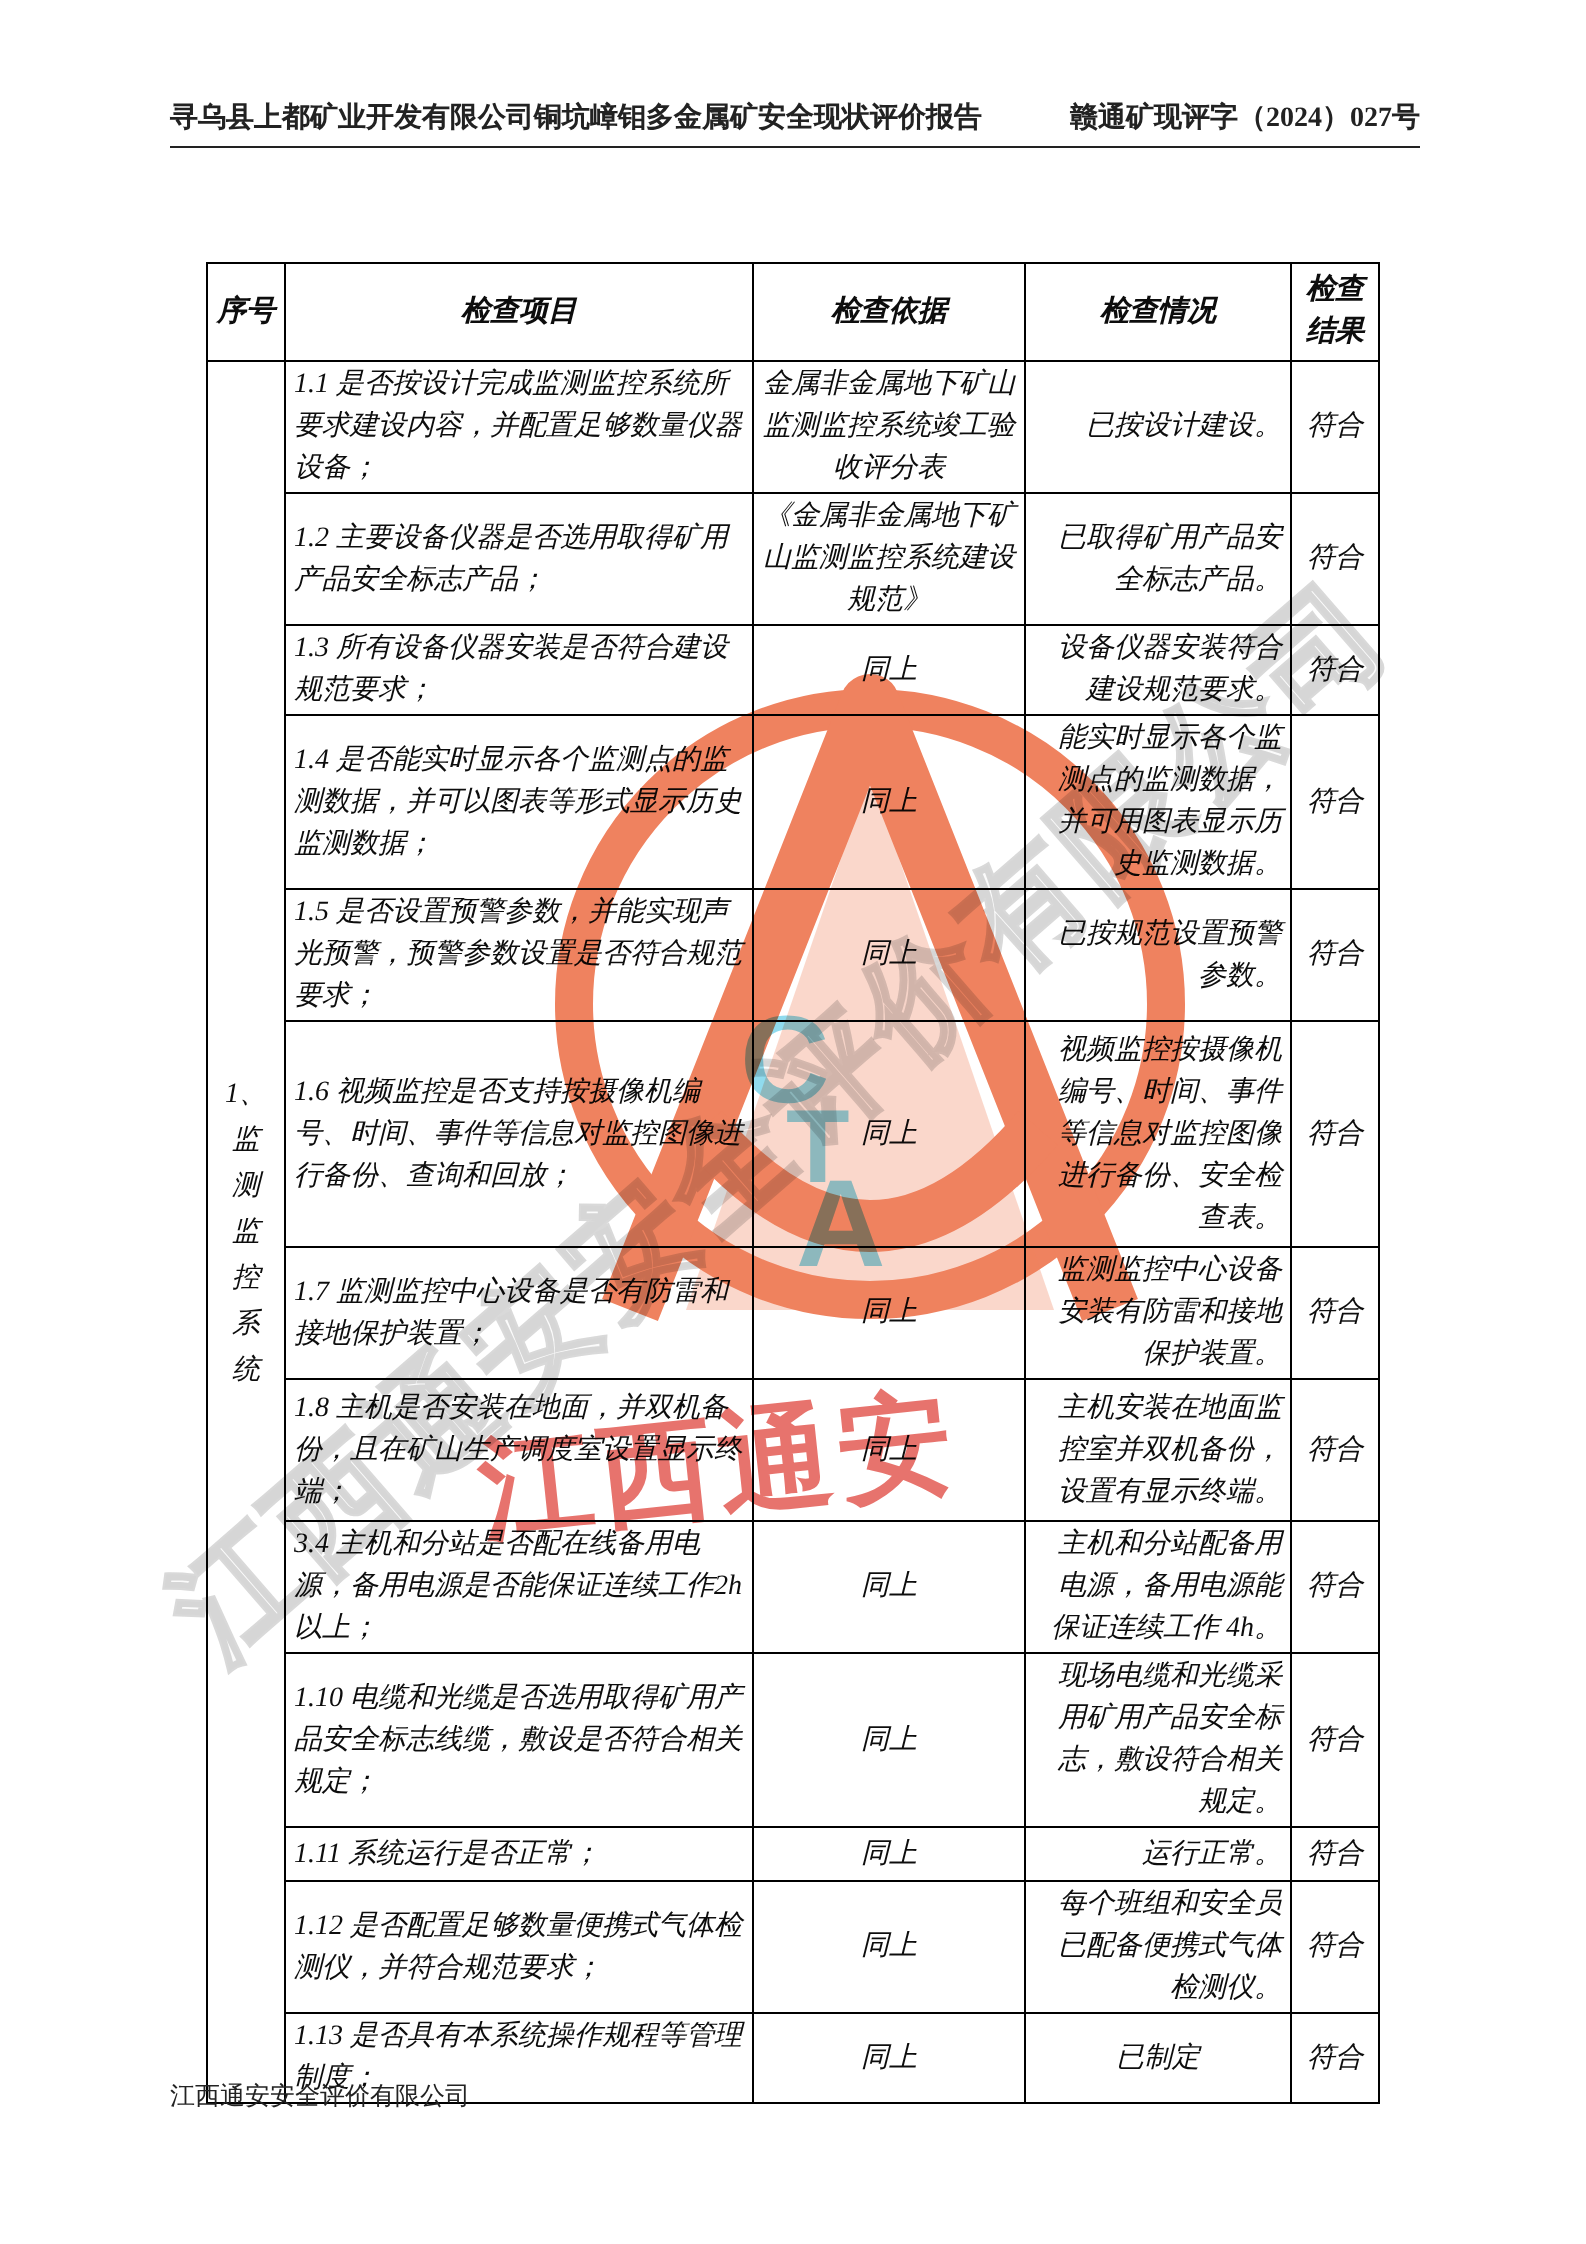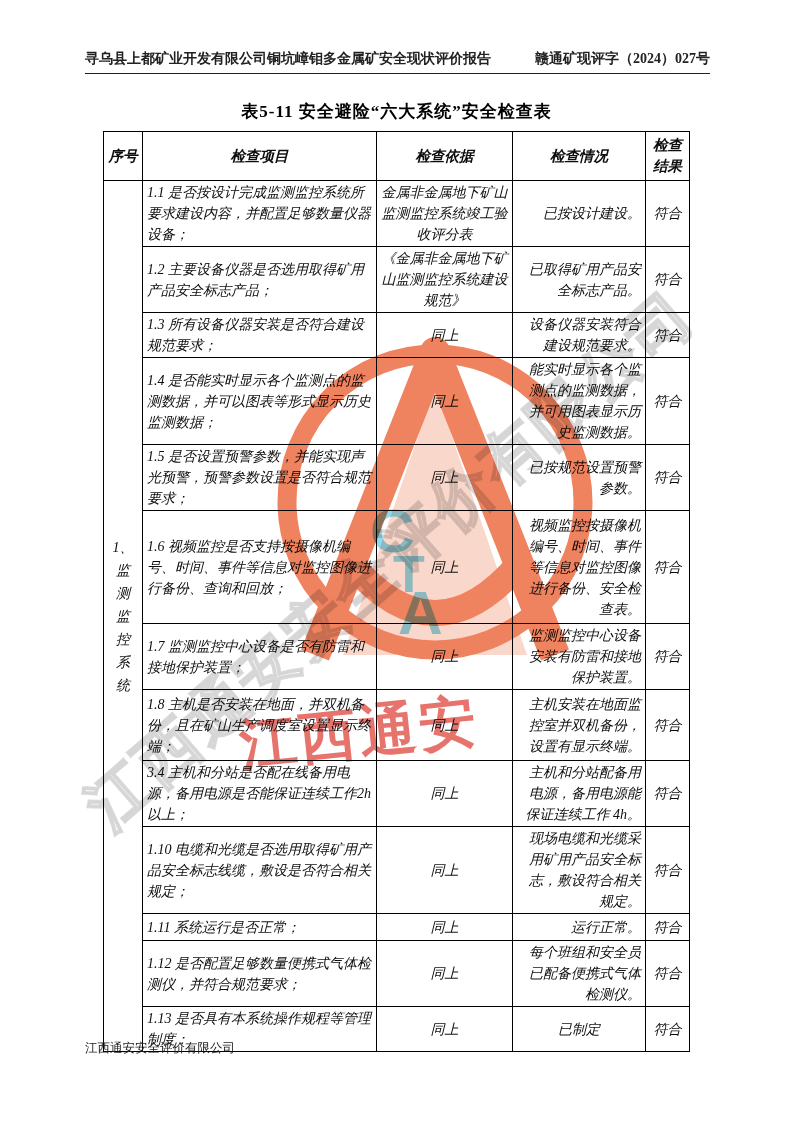--- a/index.html
+++ b/index.html
@@ -81,21 +81,20 @@
 </head>
 <body>
 
 <div class="page">
 
   <div class="page-header">
     <span>寻乌县上都矿业开发有限公司铜坑嶂钼多金属矿安全现状评价报告</span>
     <span>赣通矿现评字（2024）027号</span>
   </div>
 
-  <div class="table-title">表5-11 安全避险“六大系统”安全检查表</div>
 
   <table class="check">
     <colgroup>
       <col class="col-seq">
         <col class="col-item">
         <col class="col-basis">
         <col class="col-sit">
         <col class="col-res">
     </colgroup>
     <thead>

